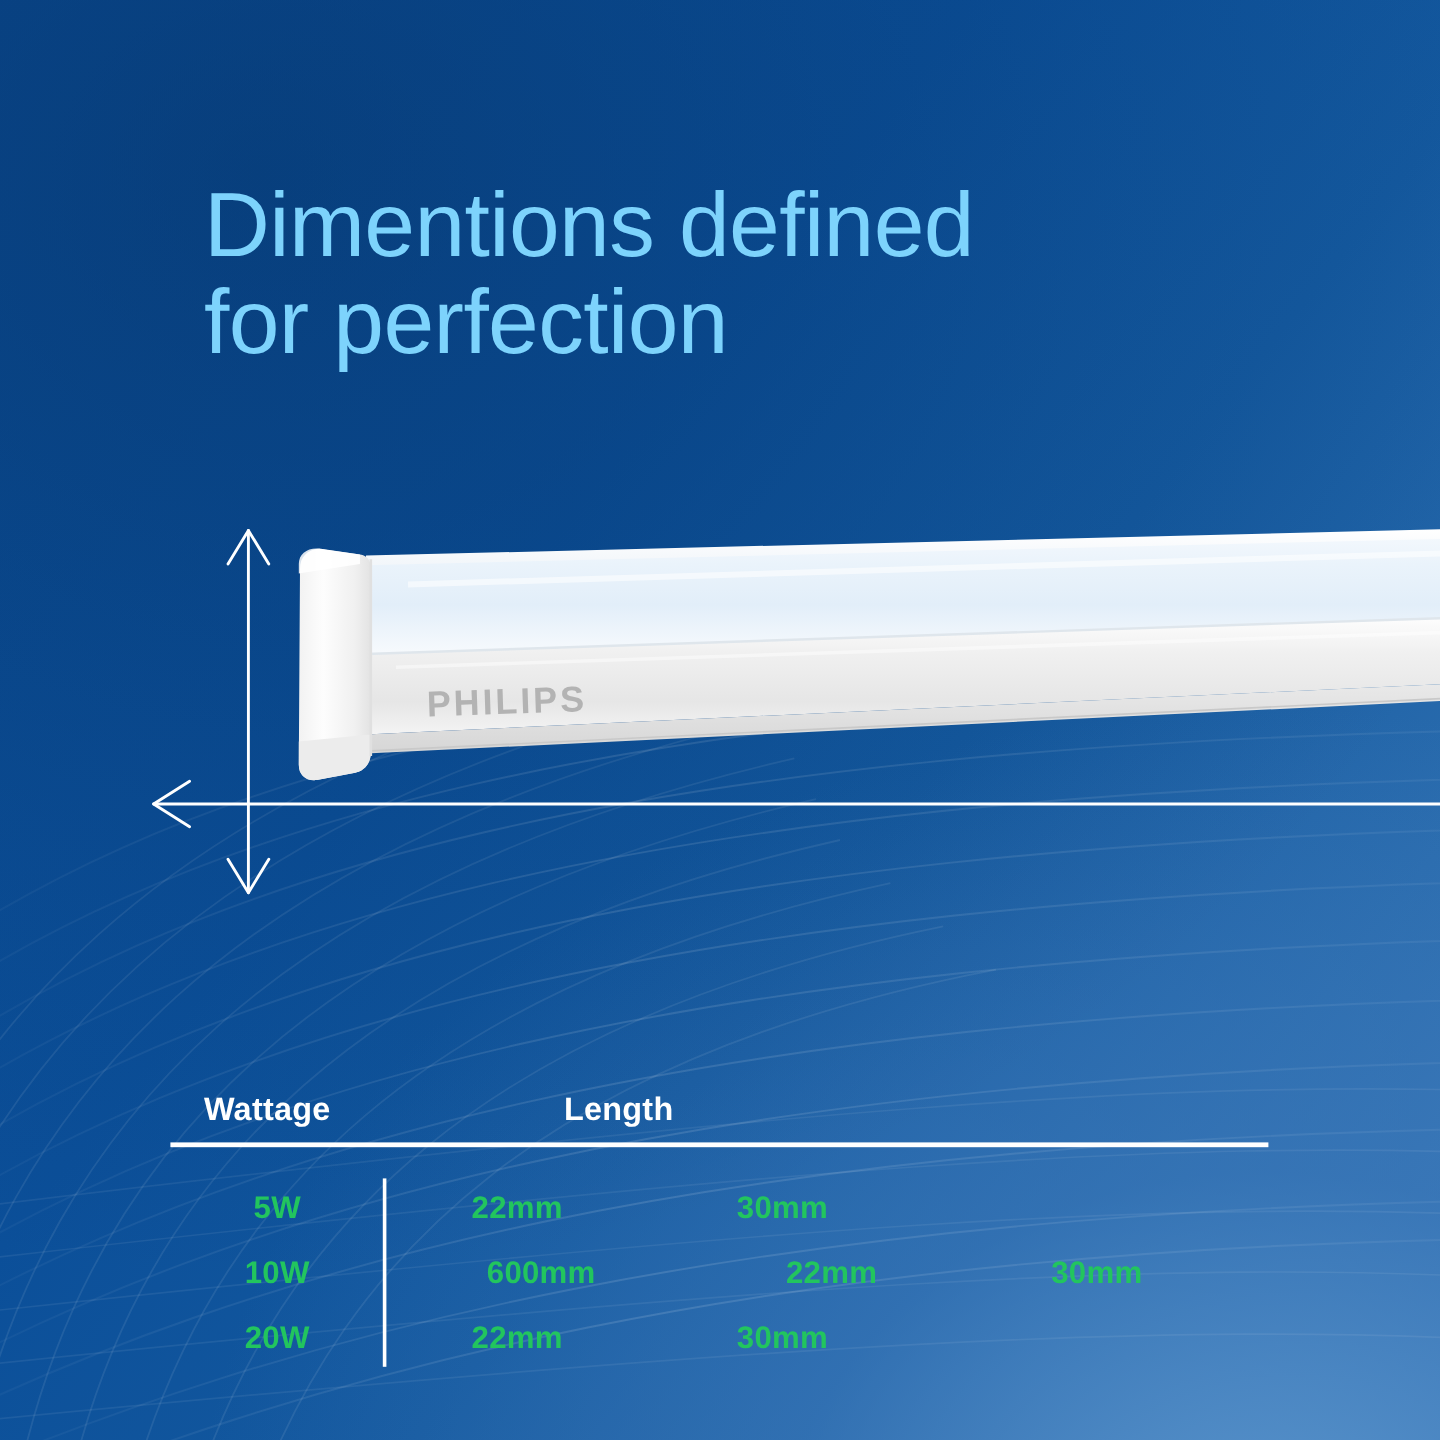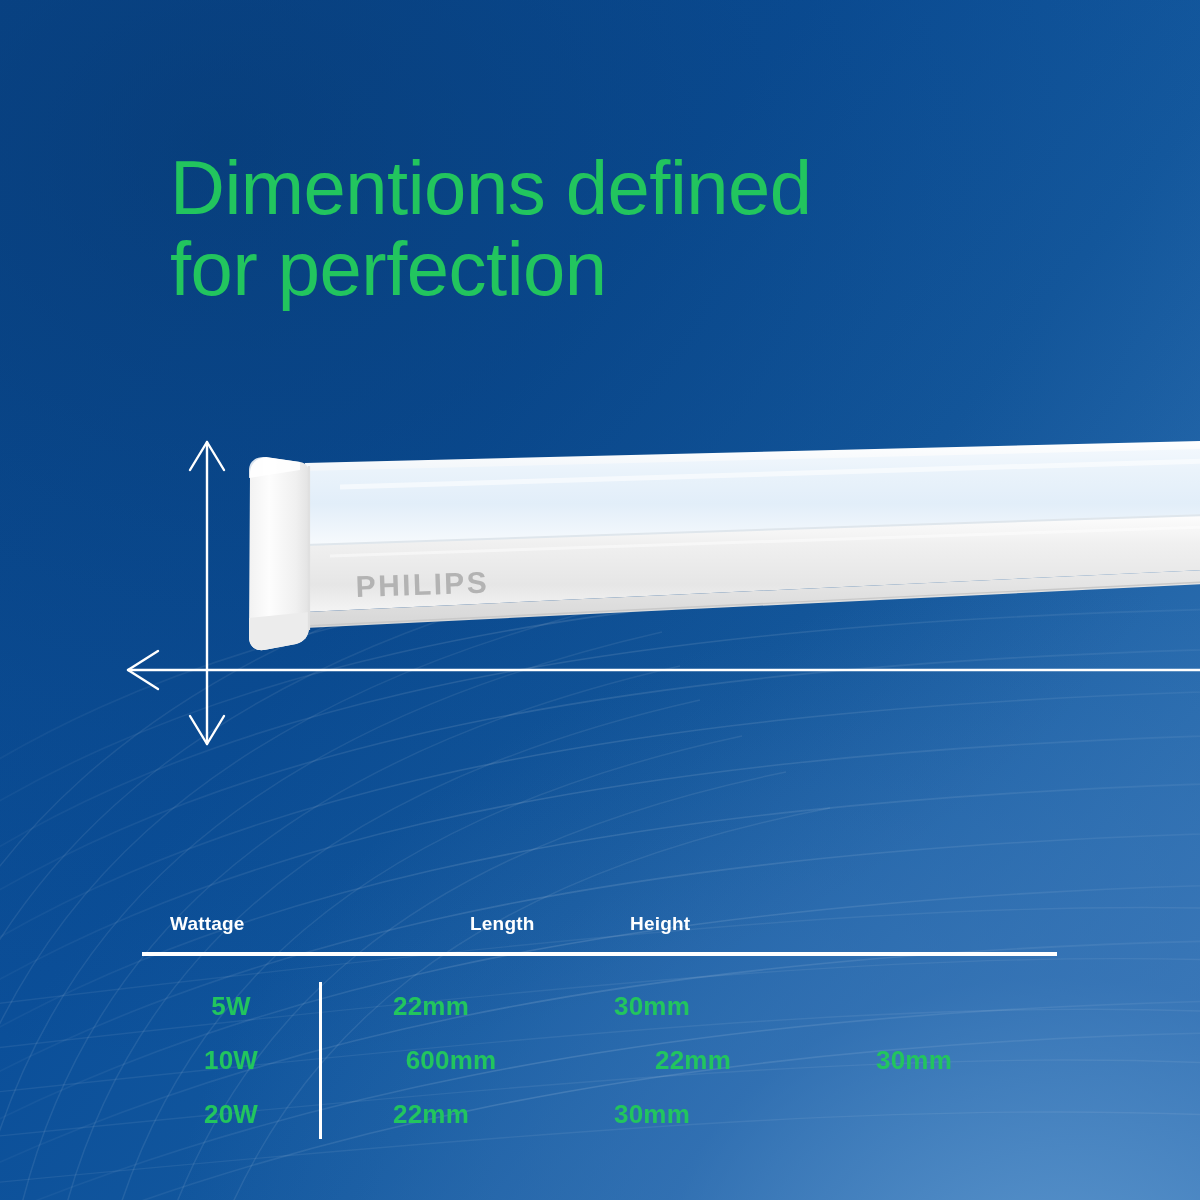--- a/index.html
+++ b/index.html
@@ -25,41 +25,41 @@
   }
   .bg-waves{ position:absolute; inset:0; }
   .bg-vignette{
     position:absolute; inset:0;
     background:radial-gradient(130% 110% at 18% 12%, rgba(4,45,92,.42) 0%, rgba(4,45,92,.12) 45%, rgba(4,45,92,0) 70%);
   }
 
   
   #headline{
     position:absolute; left:170px; top:148px; width:880px;
-    color:#22c55e;
+    color:#7dd3fc;
     font-size:76px;
     line-height:1.06;
     font-weight:400;
     letter-spacing:-0.5px;
     white-space:pre-line;
   }
 
   
   #product-area{ position:absolute; left:0; top:0; width:1200px; height:820px; }
   #fixture-svg{ position:absolute; left:0; top:0; }
   #arrows-svg{ position:absolute; left:0; top:0; }
 
   
   #spec-table{
     position:absolute; left:142px; top:893px; width:915px;
   }
   .t-row{ display:flex; align-items:center; }
   .t-head{ height:62px; }
   .t-head .cell{
-    color:#ffffff; font-size:19px; font-weight:bold; letter-spacing:.2px;
+    color:#ffffff; font-size:27px; font-weight:bold; letter-spacing:.2px;
   }
   .cell{ display:flex; align-items:center; }
   .c-watt   { width:178px; justify-content:center; }
   .c-length { width:262px; justify-content:center; }
   .c-width  { width:222px; justify-content:center; }
   .c-height { width:220px; justify-content:center; }
   .t-head .c-watt   { justify-content:flex-start; padding-left:28px; }
   .t-head .c-length { justify-content:flex-start; padding-left:150px;text-align:center; }
   .t-head .c-width  { justify-content:flex-start; padding-left:52px; }
   .t-head .c-height { justify-content:flex-start; padding-left:48px; }
@@ -210,21 +210,20 @@
         <line x1="128" y1="670" x2="1200" y2="670"></line>
         <polyline points="158,651 128,670 158,689"></polyline>
       </g>
     </svg>
   </div>
 
   <div id="spec-table">
     <div class="t-row t-head">
       <div class="cell c-watt">Wattage</div>
       <div class="cell c-length">Length</div>
-      <div class="cell c-height">Height</div>
     </div>
   </div>
 
   <div id="head-rule"></div>
   <div id="col-divider"></div>
 
   <div id="table-body">
     <div class="t-row t-body-row">
       <div class="cell c-watt">5W</div>
       <div class="cell c-width">22mm</div>

